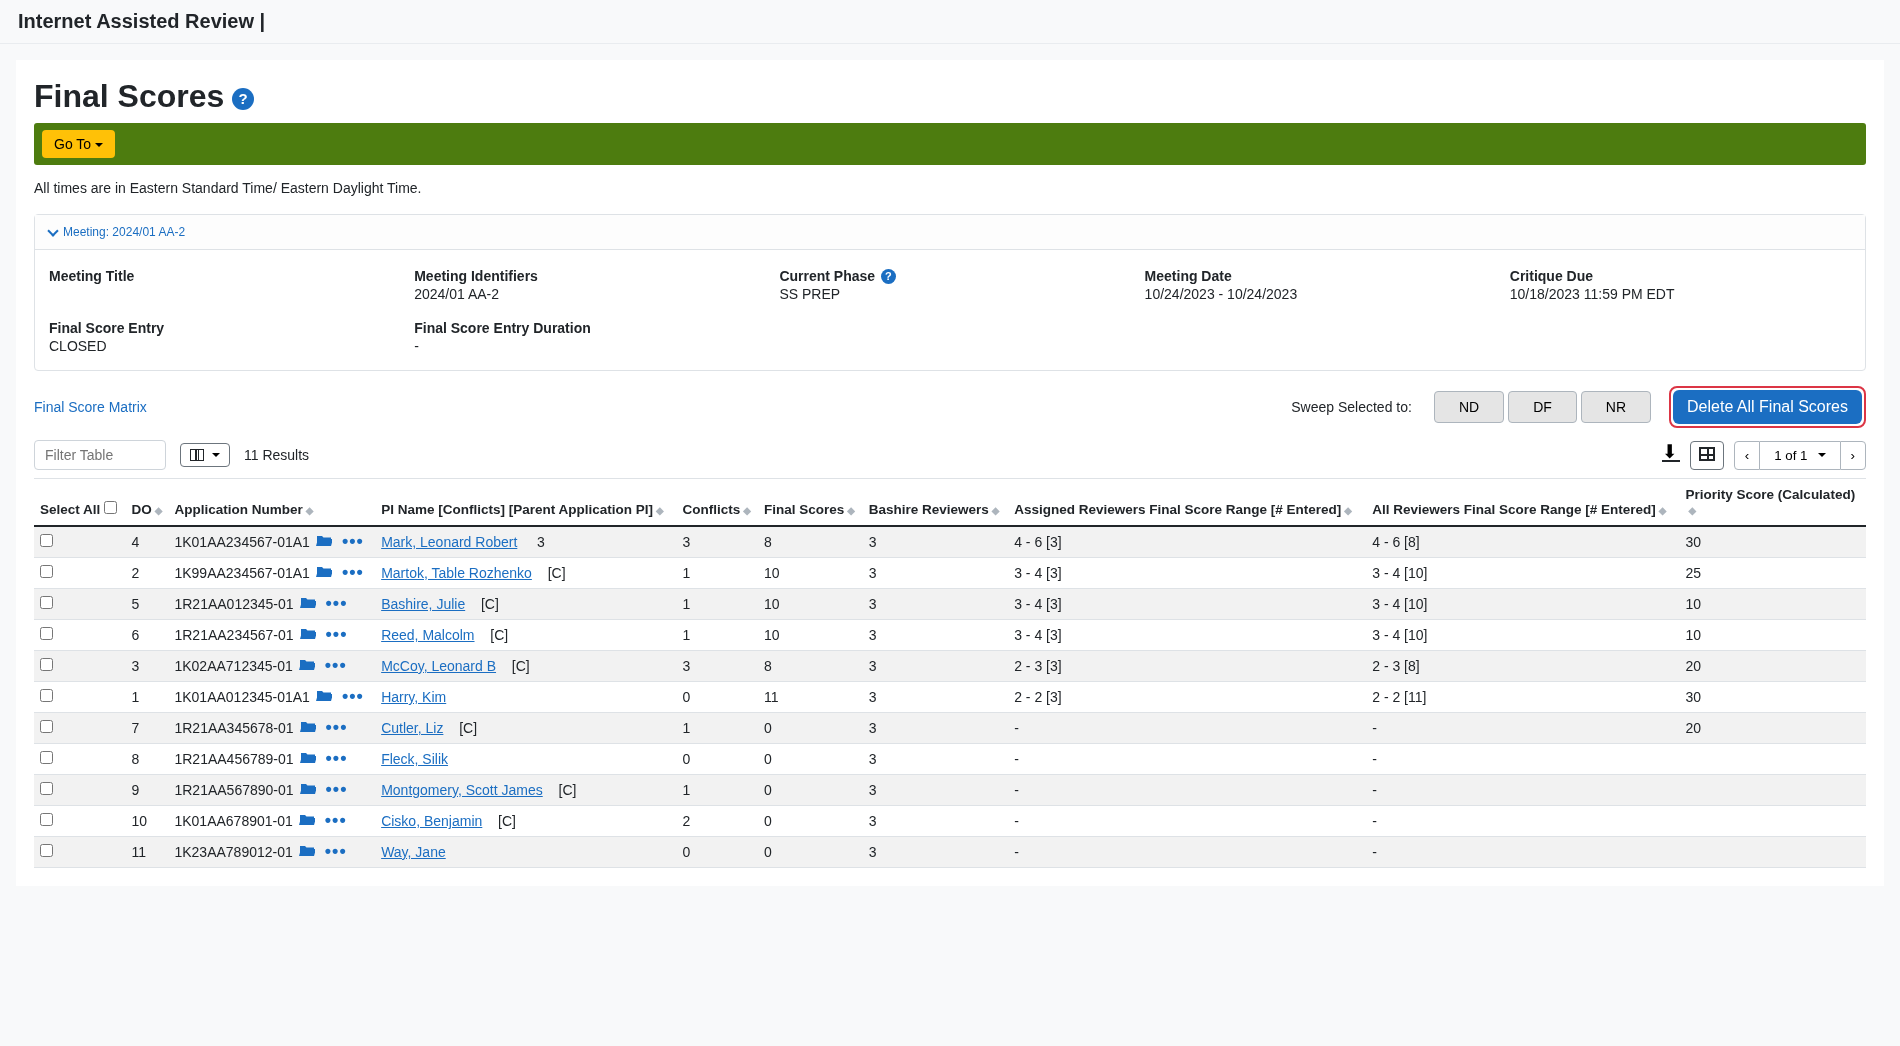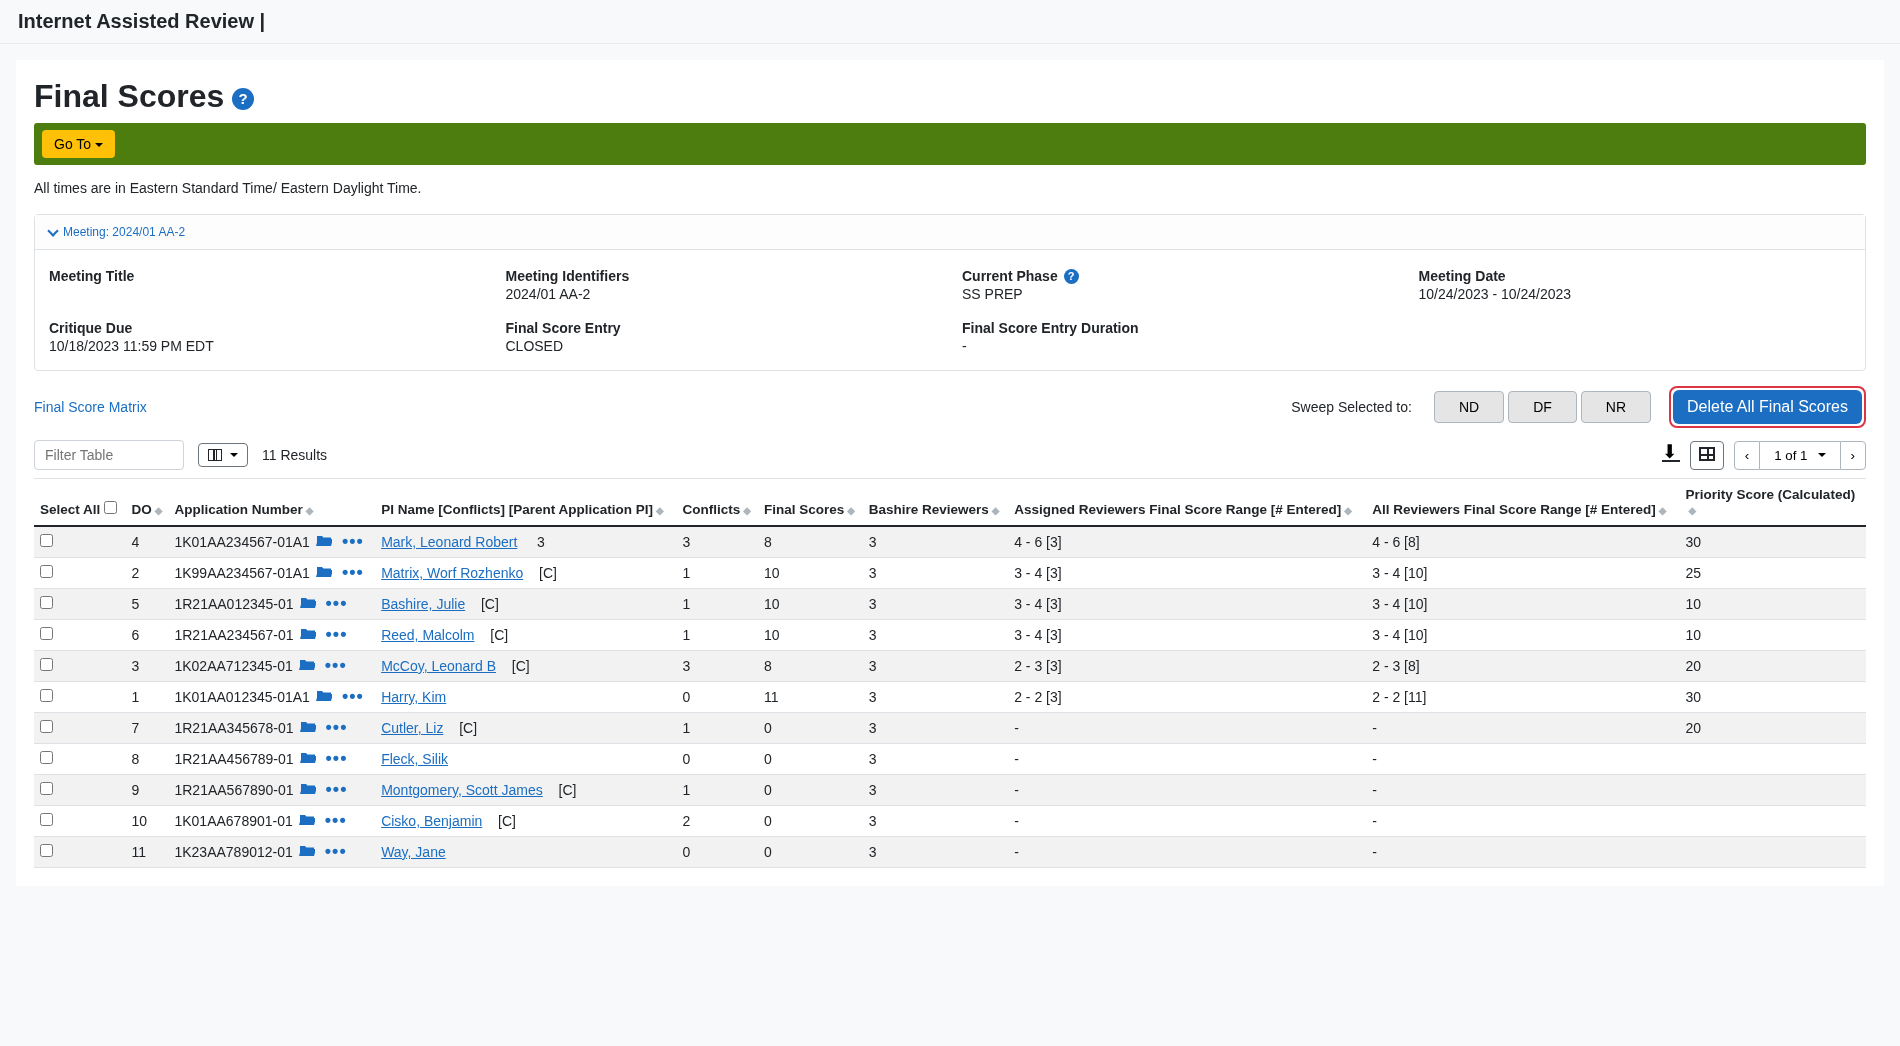--- a/index.html
+++ b/index.html
@@ -9,34 +9,34 @@
     h1 { font-size: 32px; font-weight: 700; color: #212529; display: inline-block; }
     .help-icon { display: inline-flex; width: 22px; height: 22px; background: #1b6ec2; color: #fff; border-radius: 50%; align-items: center; justify-content: center; font-size: 15px; font-weight: bold; vertical-align: 3px; margin-left: 4px; }
     .help-icon-sm { display: inline-flex; width: 15px; height: 15px; background: #1b6ec2; color: #fff; border-radius: 50%; align-items: center; justify-content: center; font-size: 11px; font-weight: bold; vertical-align: 1px; margin-left: 2px; }
     .goto-bar { background: #4d7c0f; padding: 7px 8px; margin-top: 8px; border-radius: 3px; }
     .goto-btn { background: #ffc107; border: none; padding: 6px 12px; border-radius: 4px; font-size: 14px; cursor: pointer; font-weight: 400; }
     .caret { display: inline-block; width: 0; height: 0; margin-left: 4px; vertical-align: middle; border-top: 4px solid; border-right: 4px solid transparent; border-left: 4px solid transparent; }
     .tz-note { margin: 15px 0 18px; font-size: 14px; color: #212529; }
     .panel { border: 1px solid #dee2e6; border-radius: 4px; }
     .panel-head { padding: 10px 14px; border-bottom: 1px solid #dee2e6; background: #fdfdfd; color: #1b6ec2; font-size: 12px; cursor: pointer; }
     .chev { display: inline-block; width: 8px; height: 8px; border-left: 2px solid #1b6ec2; border-bottom: 2px solid #1b6ec2; transform: rotate(-45deg); vertical-align: 1px; margin-right: 6px; }
-    .panel-body { padding: 18px 14px 16px; display: grid; grid-template-columns: repeat(4, 1fr); gap: 18px 24px; }
+    .panel-body { padding: 18px 14px 16px; display: grid; grid-template-columns: repeat(5, 1fr); gap: 18px 24px; }
     .field-label { font-weight: 700; font-size: 14px; margin-bottom: 2px; }
     .field-value { font-size: 14px; }
     .action-row { display: flex; justify-content: space-between; align-items: center; margin: 15px 0 12px; }
     .link { color: #1b6ec2; text-decoration: none; cursor: pointer; }
     .sweep-area { display: flex; align-items: center; gap: 18px; }
     .sweep-btns { display: flex; gap: 0; }
     .sweep-btn { background: #e5e5e5; border: 1px solid #adb5bd; padding: 7px 24px; cursor: pointer; font-size: 14px; border-radius: 4px; margin-left: 4px; }
     .delete-btn { background: #1b6ec2; color: #fff; border: 2px solid #dc3545; padding: 8px 14px; border-radius: 6px; cursor: pointer; font-size: 16px; }
     .delete-wrap { border: 2px solid #dc3545; border-radius: 8px; padding: 2px; }
     .delete-wrap .delete-btn { border: none; }
     .controls-row { display: flex; justify-content: space-between; align-items: center; margin: 12px 0 8px; }
     .controls-left { display: flex; align-items: center; gap: 14px; }
-    .filter-input { border: 1px solid #ced4da; border-radius: 4px; padding: 6px 10px; font-size: 14px; width: 150px; color: #6c757d; }
+    .filter-input { border: 1px solid #ced4da; border-radius: 4px; padding: 6px 10px; font-size: 14px; width: 132px; color: #6c757d; }
     .col-btn { border: 1px solid #6c757d; background: #fff; padding: 5px 9px; border-radius: 4px; cursor: pointer; display:inline-flex; align-items:center; gap:4px; }
     .results-text { font-size: 14px; }
     .controls-right { display: flex; align-items: center; gap: 10px; }
     .icon-btn { border: 1px solid #6c757d; background: #fff; padding: 5px 8px; border-radius: 4px; cursor: pointer; font-size:15px;}
     .icon-plain { background:none; border:none; cursor:pointer; font-size:20px; }
     table { width: 100%; border-collapse: collapse; font-size: 14px; }
     thead th { text-align: left; padding: 8px 6px; border-top: 1px solid #dee2e6; border-bottom: 2px solid #212529; font-weight: 700; vertical-align: bottom; font-size:13.5px;}
     tbody td { padding: 6px 6px; border-bottom: 1px solid #dee2e6; vertical-align: middle; }
     tbody tr:nth-child(odd) { background: #f2f2f2; }
     tbody tr:nth-child(even) { background: #fff; }
@@ -186,21 +186,21 @@
           <td>4 - 6 [8]</td>
           <td>30</td>
         </tr>
         <tr>
           <td><input type="checkbox" class="chk" style=""></td>
           <td>2</td>
           <td>1K99AA234567-01A1<span class="folder-icon"><svg width="16" height="13" viewBox="0 0 16 13">
                 <path fill="#1b6ec2" d="M1 2h5l1.5 1.5H15V12H1z"></path>
                 <path fill="#1b6ec2" d="M2 5h15l-2 7H0z"></path>
               </svg></span><span class="dots">•••</span></td>
-          <td><a class="pi-link">Matrix, Worf Rozhenko</a><span class="conflict-tag">&nbsp;&nbsp;[C]</span></td>
+          <td><a class="pi-link">Martok, Table Rozhenko</a><span class="conflict-tag">&nbsp;&nbsp;[C]</span></td>
           <td>1</td>
           <td>10</td>
           <td>3</td>
           <td>3 - 4 [3]</td>
           <td>3 - 4 [10]</td>
           <td>25</td>
         </tr>
         <tr>
           <td><input type="checkbox" class="chk" style=""></td>
           <td>5</td>

